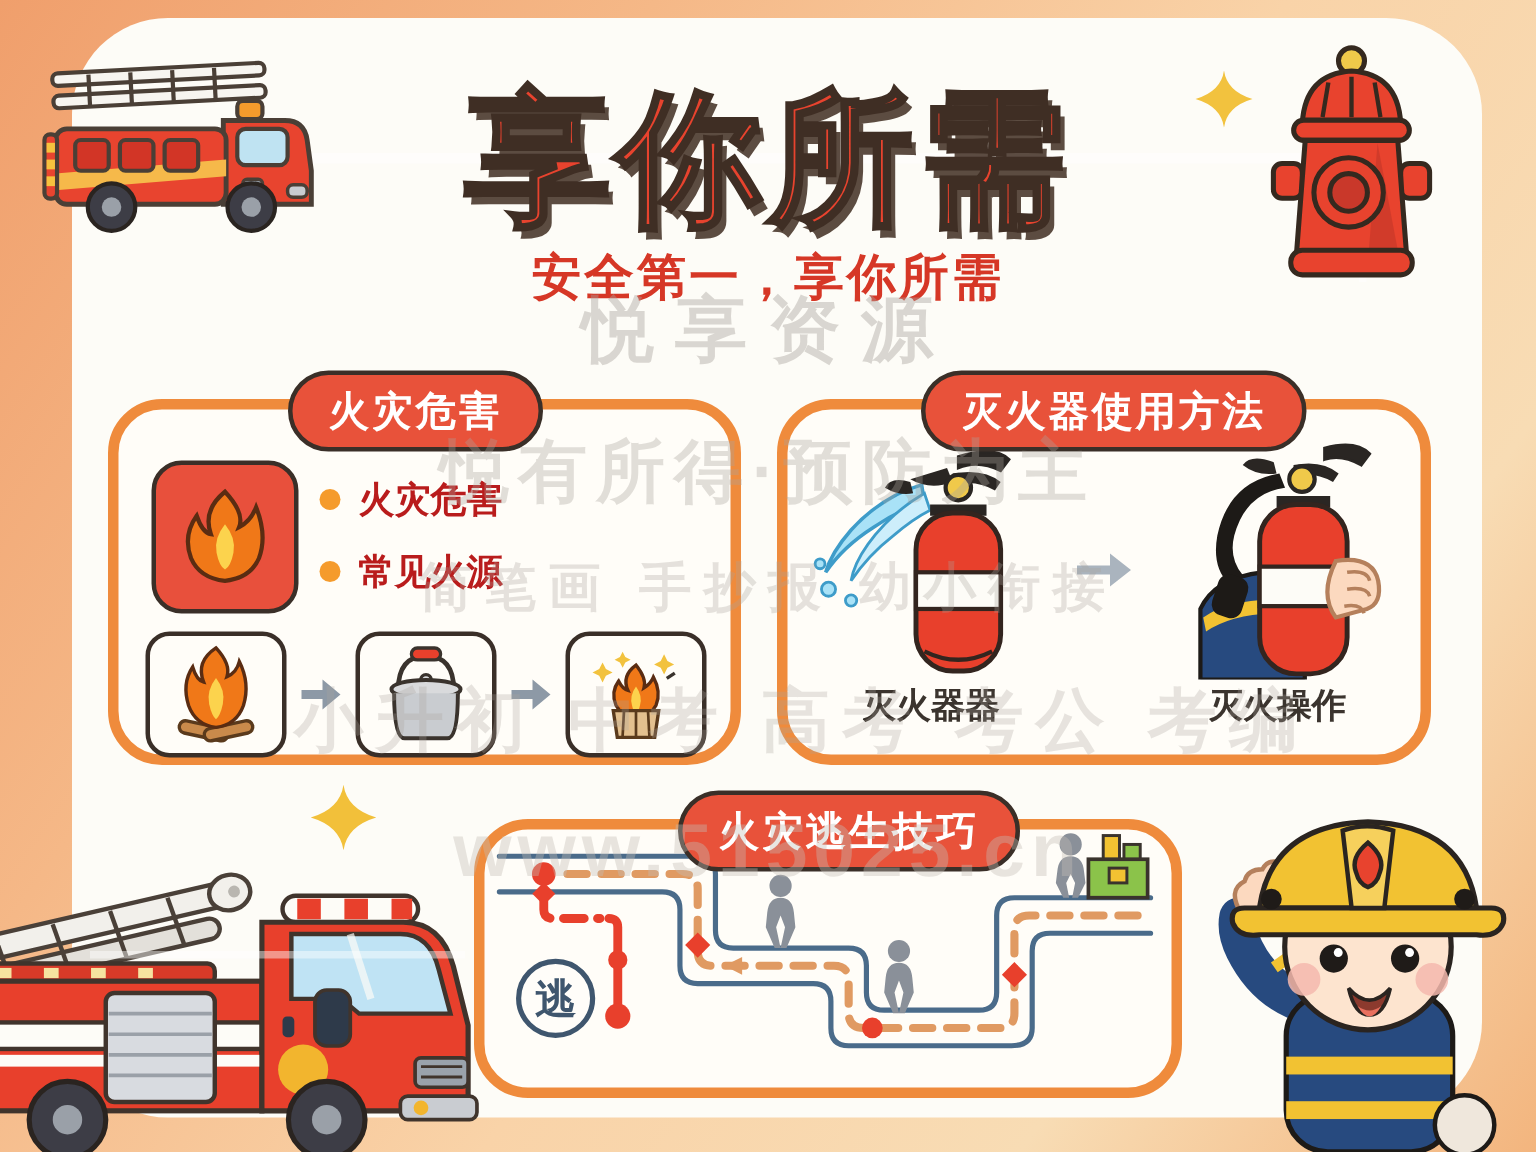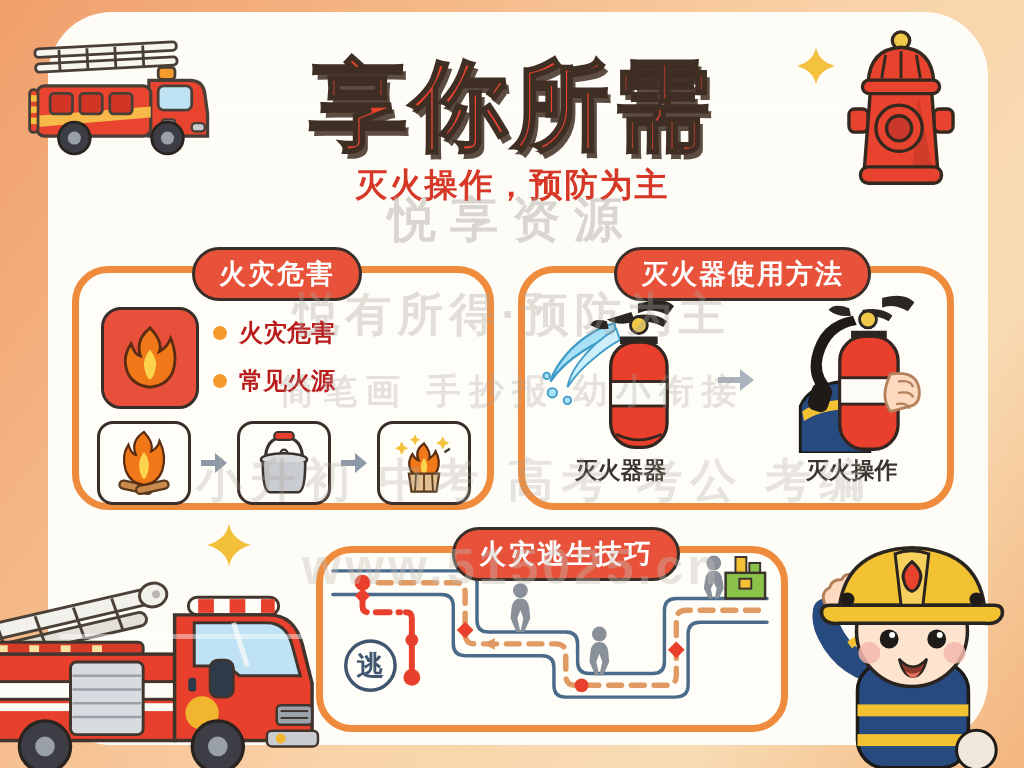--- a/index.html
+++ b/index.html
@@ -76,21 +76,21 @@
 
 <div id="stage">
   <div class="card"></div>
 
   <div class="wm-line" style="left:120px;top:102px;width:780px;height:7px;"></div>
   <div class="wm-line" style="left:110px;top:268px;width:5px;height:240px;"></div>
   <div class="wm-line" style="left:60px;top:634px;width:250px;height:5px;z-index:21;"></div>
   <div class="wm-line" style="left:906px;top:108px;width:5px;height:80px;"></div>
 
   <div class="title">享你所需</div>
-  <div class="subtitle">灭火操作，预防为主</div>
+  <div class="subtitle">安全第一，享你所需</div>
 
   <svg class="sparkle1" width="40" height="40" viewBox="0 0 40 40">
     <path d="M20 1 Q22 15 39 20 Q22 25 20 39 Q18 25 1 20 Q18 15 20 1Z" fill="#f2c23e"></path>
   </svg>
   <svg class="sparkle2" width="46" height="46" viewBox="0 0 40 40">
     <path d="M20 1 Q22 15 39 20 Q22 25 20 39 Q18 25 1 20 Q18 15 20 1Z" fill="#f2c03a"></path>
   </svg>
 
   <svg class="small-truck" width="196" height="136" viewBox="0 0 210 146">
     <g stroke="#4a3f36" stroke-width="3" fill="#f7f5f0" transform="rotate(-3 100 30)">

